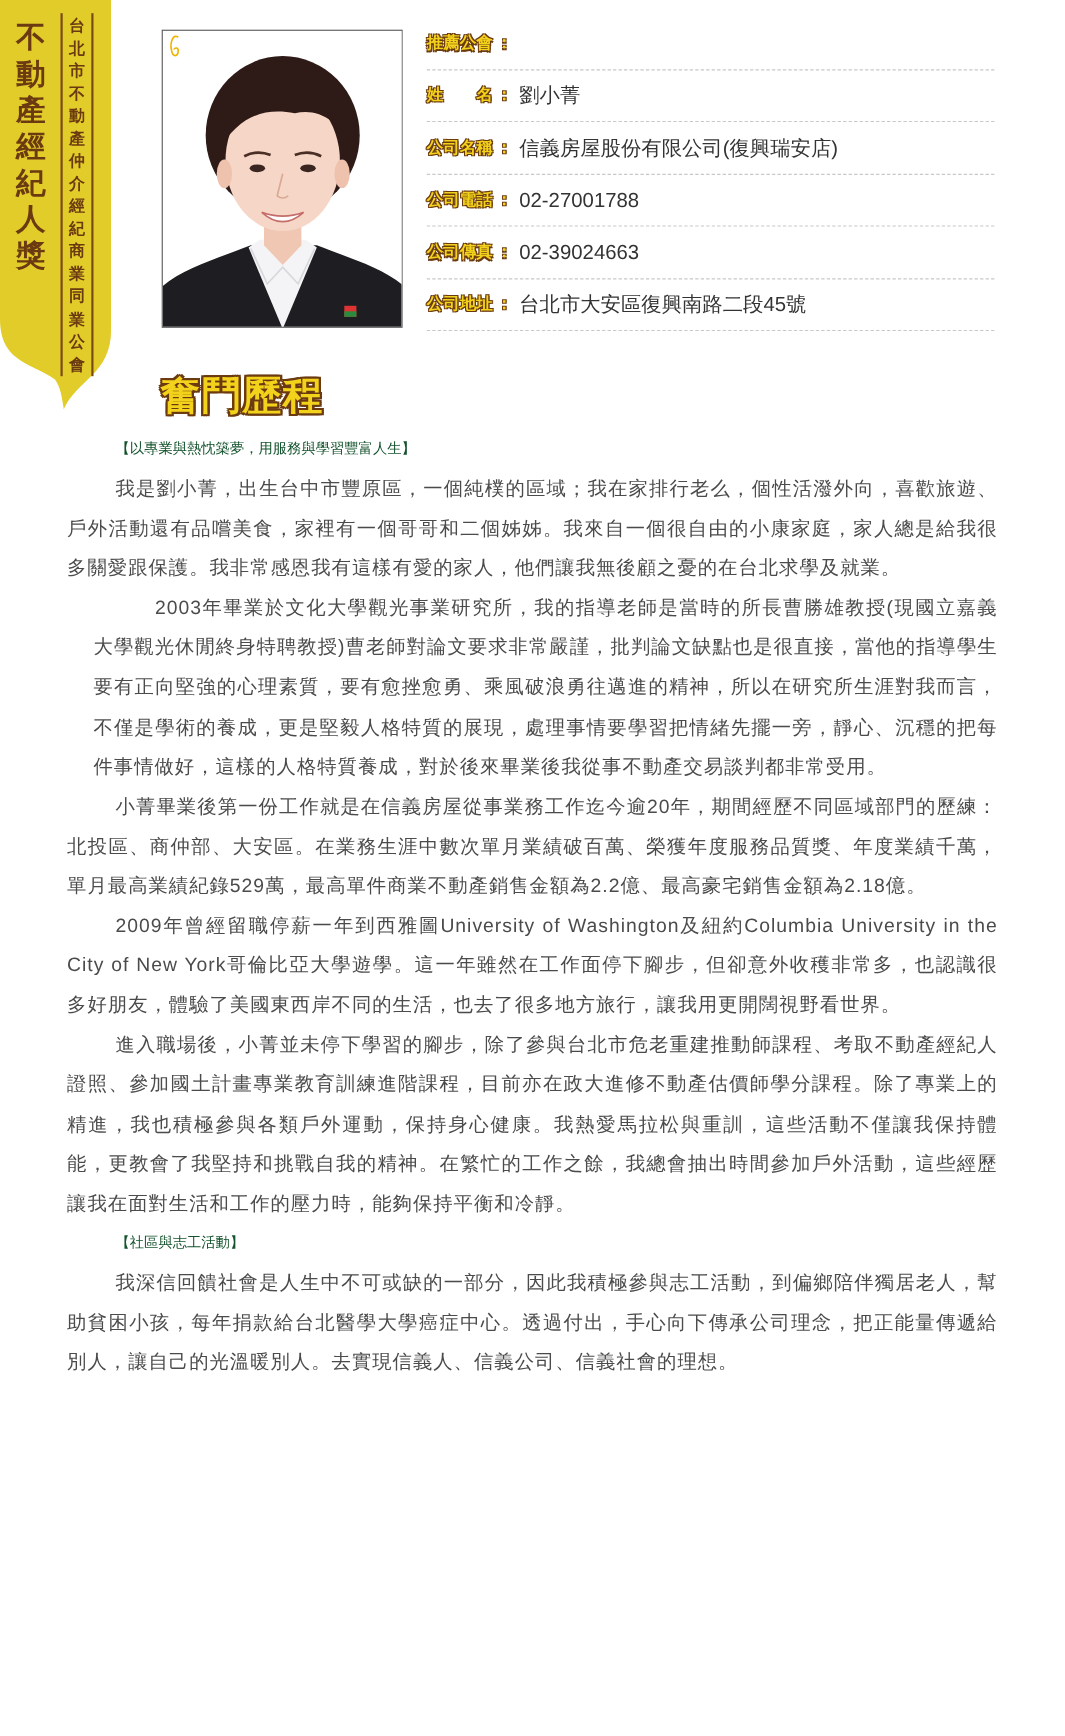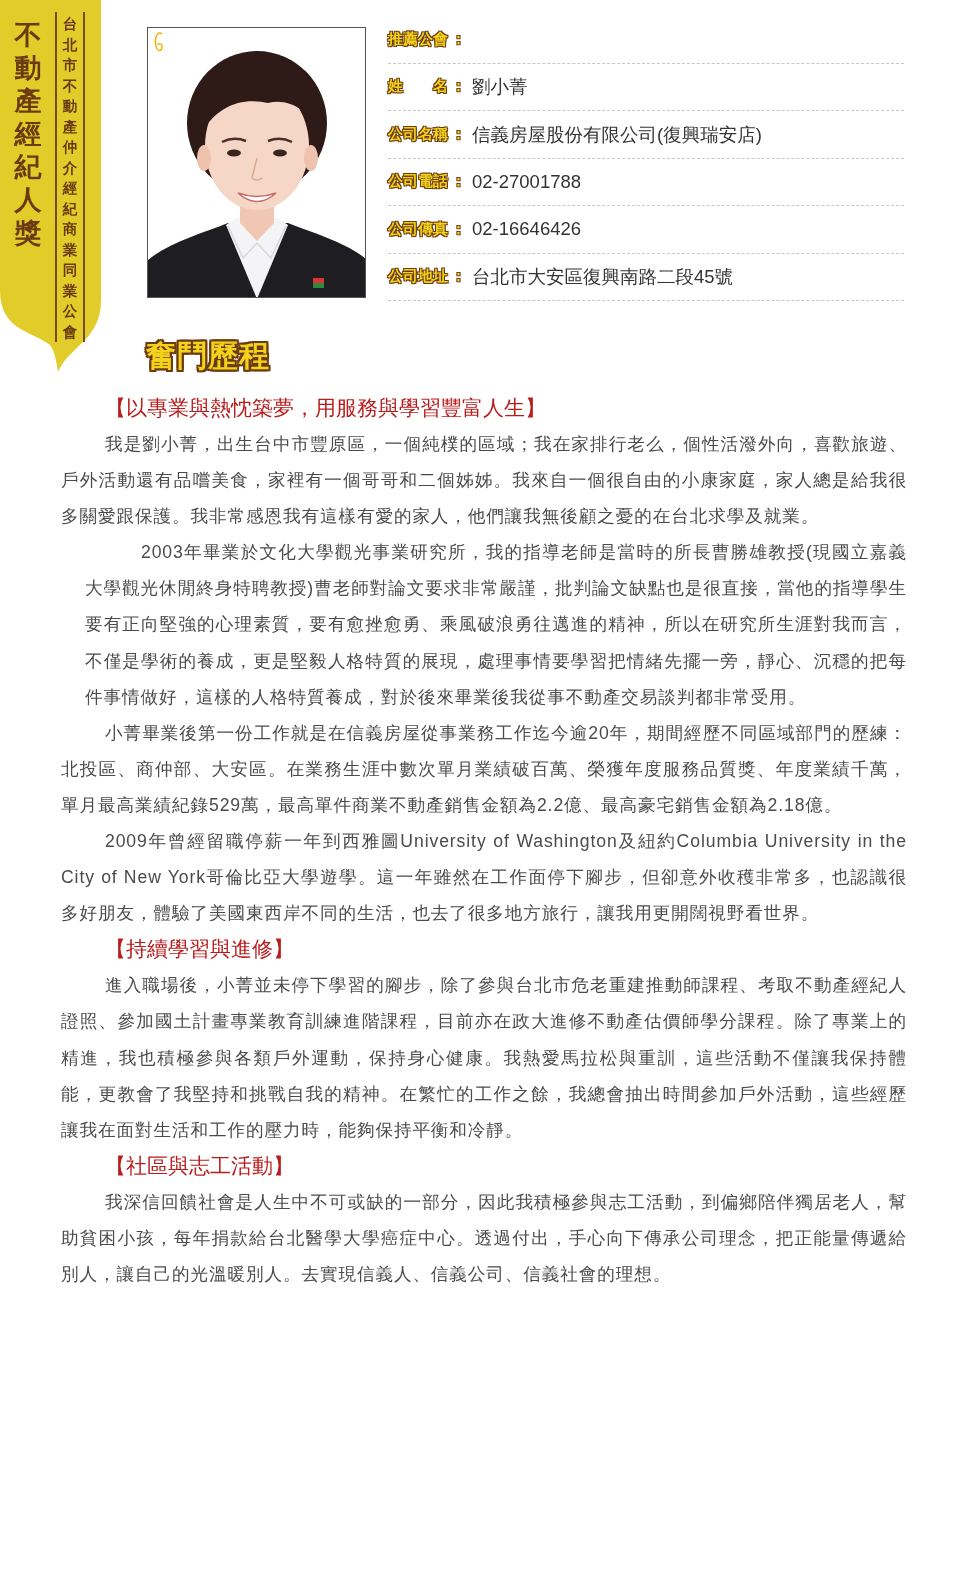--- a/index.html
+++ b/index.html
@@ -45,29 +45,29 @@
     .info-colon {
       font-size: 15px; font-weight: bold; color: #f3d21c;
       text-shadow: 1px 1px 0 #6b3a10, -1px -1px 0 #6b3a10, 1px -1px 0 #6b3a10, -1px 1px 0 #6b3a10;
       margin: 0 6px 0 3px;
     }
     .info-value { font-size: 18.5px; color: #333; font-family: "Liberation Sans", "DejaVu Sans", sans-serif; }
 
     
     .section-title {
       position: absolute; left: 146px; top: 336px;
-      font-size: 30px; font-weight: bold; color: #f3d21c; letter-spacing: 1px;
+      font-size: 36px; font-weight: bold; color: #f3d21c; letter-spacing: 1px;
       text-shadow: 2px 2px 0 #6b3a10, -2px -2px 0 #6b3a10, 2px -2px 0 #6b3a10, -2px 2px 0 #6b3a10,
                    0 2px 0 #6b3a10, 2px 0 0 #6b3a10, 0 -2px 0 #6b3a10, -2px 0 0 #6b3a10;
     }
 
     
     .content { position: absolute; left: 61px; top: 390px; width: 846px; }
     .subhead {
-      color: #b91c1c; font-size: 21px; line-height: 36px; padding-left: 44px;
+      color: #14532d; font-size: 13px; line-height: 36px; padding-left: 44px;
       font-family: "Liberation Sans", "DejaVu Sans", sans-serif;
     }
     .para {
       font-size: 17.6px; line-height: 36.1px; color: #4b4b4b;
       text-align: justify; text-indent: 44px;
       font-family: "Liberation Sans", "DejaVu Sans", sans-serif;
       letter-spacing: 0.9px;
     }
     .para.indent2 { text-indent: 56px; margin-left: 24px; }
   </style>
@@ -162,37 +162,36 @@
     <span class="info-value">信義房屋股份有限公司(復興瑞安店)</span>
   </div>
   <div class="info-row">
     <span class="info-label">公司電話</span>
     <span class="info-colon">：</span>
     <span class="info-value">02-27001788</span>
   </div>
   <div class="info-row">
     <span class="info-label">公司傳真</span>
     <span class="info-colon">：</span>
-    <span class="info-value">02-16646426</span>
+    <span class="info-value">02-39024663</span>
   </div>
   <div class="info-row">
     <span class="info-label">公司地址</span>
     <span class="info-colon">：</span>
     <span class="info-value">台北市大安區復興南路二段45號</span>
   </div>
 </div>
 
 <div class="section-title">奮鬥歷程</div>
 
 <div class="content">
   <div class="subhead">【以專業與熱忱築夢，用服務與學習豐富人生】</div>
   <p class="para">我是劉小菁，出生台中市豐原區，一個純樸的區域；我在家排行老么，個性活潑外向，喜歡旅遊、戶外活動還有品嚐美食，家裡有一個哥哥和二個姊姊。我來自一個很自由的小康家庭，家人總是給我很多關愛跟保護。我非常感恩我有這樣有愛的家人，他們讓我無後顧之憂的在台北求學及就業。</p>
   <p class="para indent2">2003年畢業於文化大學觀光事業研究所，我的指導老師是當時的所長曹勝雄教授(現國立嘉義大學觀光休閒終身特聘教授)曹老師對論文要求非常嚴謹，批判論文缺點也是很直接，當他的指導學生要有正向堅強的心理素質，要有愈挫愈勇、乘風破浪勇往邁進的精神，所以在研究所生涯對我而言，不僅是學術的養成，更是堅毅人格特質的展現，處理事情要學習把情緒先擺一旁，靜心、沉穩的把每件事情做好，這樣的人格特質養成，對於後來畢業後我從事不動產交易談判都非常受用。</p>
   <p class="para">小菁畢業後第一份工作就是在信義房屋從事業務工作迄今逾20年，期間經歷不同區域部門的歷練：北投區、商仲部、大安區。在業務生涯中數次單月業績破百萬、榮獲年度服務品質獎、年度業績千萬，單月最高業績紀錄529萬，最高單件商業不動產銷售金額為2.2億、最高豪宅銷售金額為2.18億。</p>
 
   <p class="para">2009年曾經留職停薪一年到西雅圖University of Washington及紐約Columbia University in the City of New York哥倫比亞大學遊學。這一年雖然在工作面停下腳步，但卻意外收穫非常多，也認識很多好朋友，體驗了美國東西岸不同的生活，也去了很多地方旅行，讓我用更開闊視野看世界。</p>
 
-  <div class="subhead">【持續學習與進修】</div>
   <p class="para">進入職場後，小菁並未停下學習的腳步，除了參與台北市危老重建推動師課程、考取不動產經紀人證照、參加國土計畫專業教育訓練進階課程，目前亦在政大進修不動產估價師學分課程。除了專業上的精進，我也積極參與各類戶外運動，保持身心健康。我熱愛馬拉松與重訓，這些活動不僅讓我保持體能，更教會了我堅持和挑戰自我的精神。在繁忙的工作之餘，我總會抽出時間參加戶外活動，這些經歷讓我在面對生活和工作的壓力時，能夠保持平衡和冷靜。</p>
 
   <div class="subhead">【社區與志工活動】</div>
   <p class="para">我深信回饋社會是人生中不可或缺的一部分，因此我積極參與志工活動，到偏鄉陪伴獨居老人，幫助貧困小孩，每年捐款給台北醫學大學癌症中心。透過付出，手心向下傳承公司理念，把正能量傳遞給別人，讓自己的光溫暖別人。去實現信義人、信義公司、信義社會的理想。</p>
 </div>
 
 </body></html>

